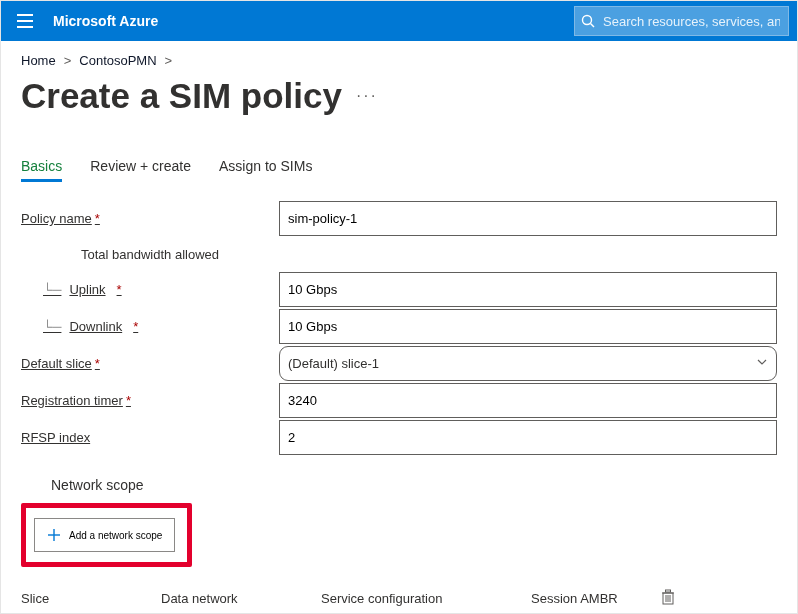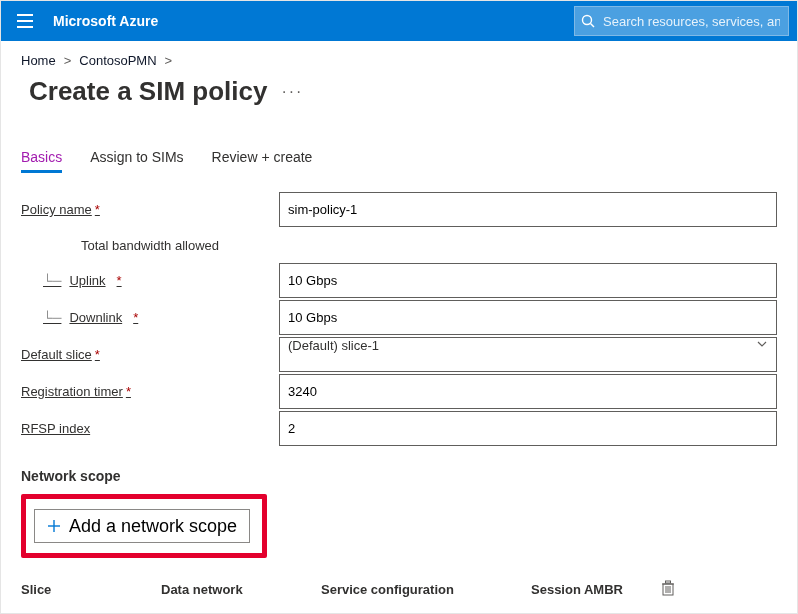--- a/index.html
+++ b/index.html
@@ -14,55 +14,55 @@
   .search-wrap svg { flex-shrink:0; }
   .search-input { flex:1 1 auto; min-width:0; background:transparent; border:none; outline:none; color:#fff; font-size:13px; margin-left:6px; }
   .search-input::placeholder { color:#e6f2fb; white-space:nowrap; overflow:hidden; text-overflow:clip; }
 
   
   .content { padding:12px 20px 0 20px; }
   .breadcrumbs { font-size:13px; display:flex; align-items:center; gap:8px; }
   .breadcrumbs a { color:#0f172a; text-decoration:none; cursor:pointer; }
   .bc-sep { color:#605e5c; }
   .page-title-row { display:flex; align-items:center; gap:14px; margin-top:8px; }
-  .page-title { font-size:26px; font-weight:600;margin-left:8px; }
+  .page-title { font-size:35px; font-weight:600; }
   .ellipsis { font-size:16px; color:#605e5c; cursor:pointer; letter-spacing:2px; }
 
   
   .tabs { display:flex; gap:28px; margin-top:36px; border-bottom:1px solid transparent; }
   .tab { font-size:14px; padding:6px 0 8px 0; color:#323130; cursor:pointer; position:relative; }
-  .tab.active { color:#a21caf; font-weight:400; }
+  .tab.active { color:#15803d; font-weight:400; }
   .tab.active::after { content:""; position:absolute; left:0; right:0; bottom:0; height:3px; background:#0078d4; }
 
   
   .form { margin-top:18px; }
   .row { display:flex; align-items:center; min-height:32px; margin-bottom:2px; }
   .label-col { width:258px; padding-right:10px; font-size:13px; color:#323130;text-decoration:underline; }
   .label-col .req { color:#a80000; margin-left:3px; }
   .input-col { flex:1; }
   .text-input, .select-input {
     width:100%; height:35px; border:1px solid #605e5c; background:#fff;
     padding:0 8px; font-size:13px; outline:none;
   }
-  .select-input { display:flex; align-items:flex-start; justify-content:space-between; cursor:pointer; }
+  .select-input { display:flex; align-items:center; justify-content:space-between; cursor:pointer;border-radius:9px; }
   .select-input .chev { color:#605e5c; }
   .subhead { font-size:13px; color:#323130; width:258px;text-align:center; }
   .tree-label { display:flex; align-items:center; gap:8px; padding-left:22px; }
   .tree-line { color:#888; font-size:13px; }
 
   
-  .section-title { font-size:14px; font-weight:700; margin-top:22px; margin-bottom:10px; }
+  .section-title { font-size:14px; font-weight:400; margin-top:22px; margin-bottom:10px;margin-left:30px; }
   .highlight-box { display:inline-block; padding:10px 12px 10px 8px; border:5px solid #e3002d; border-radius:2px; }
   .add-scope-btn {
     border:1px solid #8a8886; background:#fff; height:34px; padding:0 12px;
-    display:flex; align-items:center; gap:8px; cursor:pointer; font-size:18px;
+    display:flex; align-items:center; gap:8px; cursor:pointer; font-size:10px;
   }
 
   
-  .scope-head { display:flex; align-items:center; margin-top:22px; font-size:13px; font-weight:700; color:#323130; }
+  .scope-head { display:flex; align-items:center; margin-top:22px; font-size:13px; font-weight:400; color:#323130; }
   .col-slice { width:140px; }
   .col-dn { width:160px; }
   .col-svc { width:210px; }
   .col-ambr { width:130px; }
   .col-del { flex:1; display:flex; justify-content:flex-start; }
   .trash { color:#605e5c; cursor:pointer; }
 </style>
 </head>
 <body>
 <div class="root">
@@ -94,22 +94,22 @@
     <span class="bc-sep">&gt;</span>
   </div>
 
   <div class="page-title-row">
     <div class="page-title">Create a SIM policy</div>
     <div class="ellipsis">···</div>
   </div>
 
   <div class="tabs">
     <div class="tab active">Basics</div>
+    <div class="tab">Review + create</div>
     <div class="tab">Assign to SIMs</div>
-    <div class="tab">Review + create</div>
   </div>
 
   <div class="form">
 
     <div class="row">
       <div class="label-col">
         <span>Policy name</span><span class="req">*</span>
       </div>
       <div class="input-col">
         <input class="text-input" value="sim-policy-1" style="">

